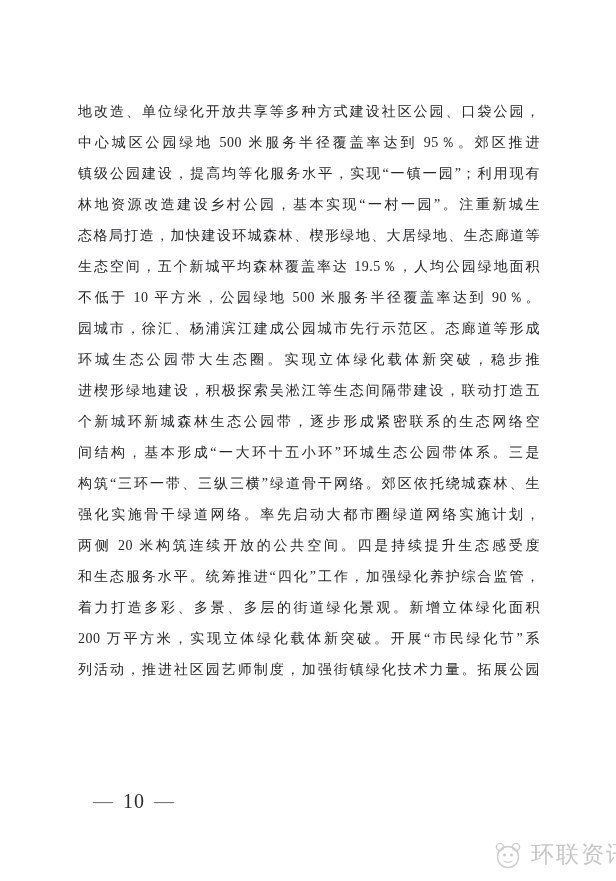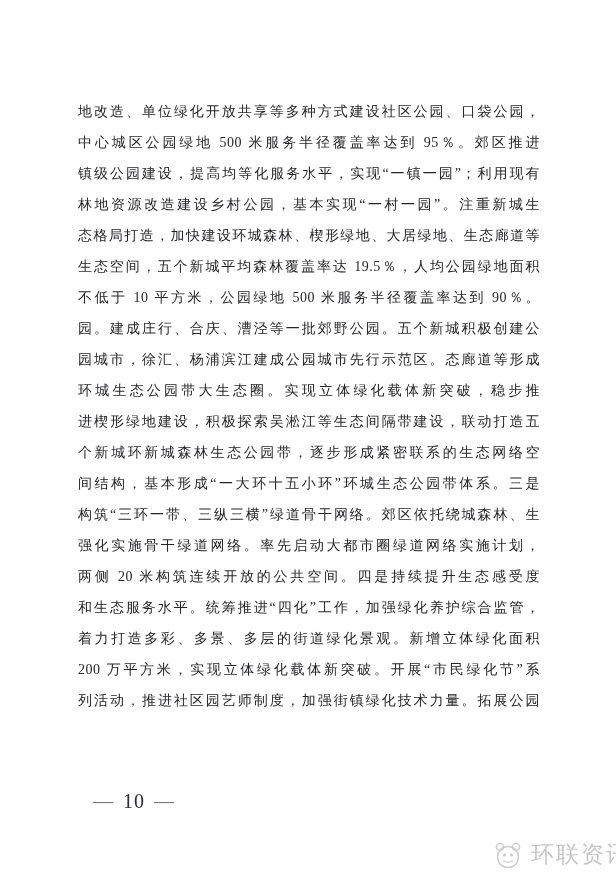--- a/index.html
+++ b/index.html
@@ -84,21 +84,20 @@
 
       <div class="tline">林地资源改造建设乡村公园，基本实现“一村一园”。注重新城生</div>
 
       <div class="tline">态格局打造，加快建设环城森林、楔形绿地、大居绿地、生态廊道等</div>
 
       <div class="tline">生态空间，五个新城平均森林覆盖率达 19.5％，人均公园绿地面积</div>
 
       <div class="tline">不低于 10 平方米，公园绿地 500 米服务半径覆盖率达到 90％。</div>
 
 
-      <div class="tline">园。建成庄行、合庆、漕泾等一批郊野公园。五个新城积极创建公</div>
 
       <div class="tline">园城市，徐汇、杨浦滨江建成公园城市先行示范区。态廊道等形成</div>
 
       <div class="tline">环城生态公园带大生态圈。实现立体绿化载体新突破，稳步推</div>
 
       <div class="tline">进楔形绿地建设，积极探索吴淞江等生态间隔带建设，联动打造五</div>
 
       <div class="tline">个新城环新城森林生态公园带，逐步形成紧密联系的生态网络空</div>
 
       <div class="tline">间结构，基本形成“一大环十五小环”环城生态公园带体系。三是</div>

